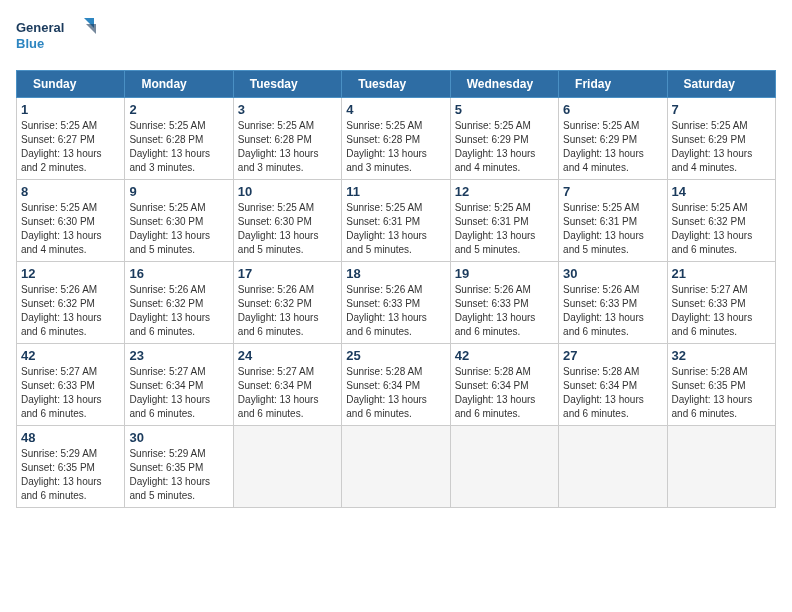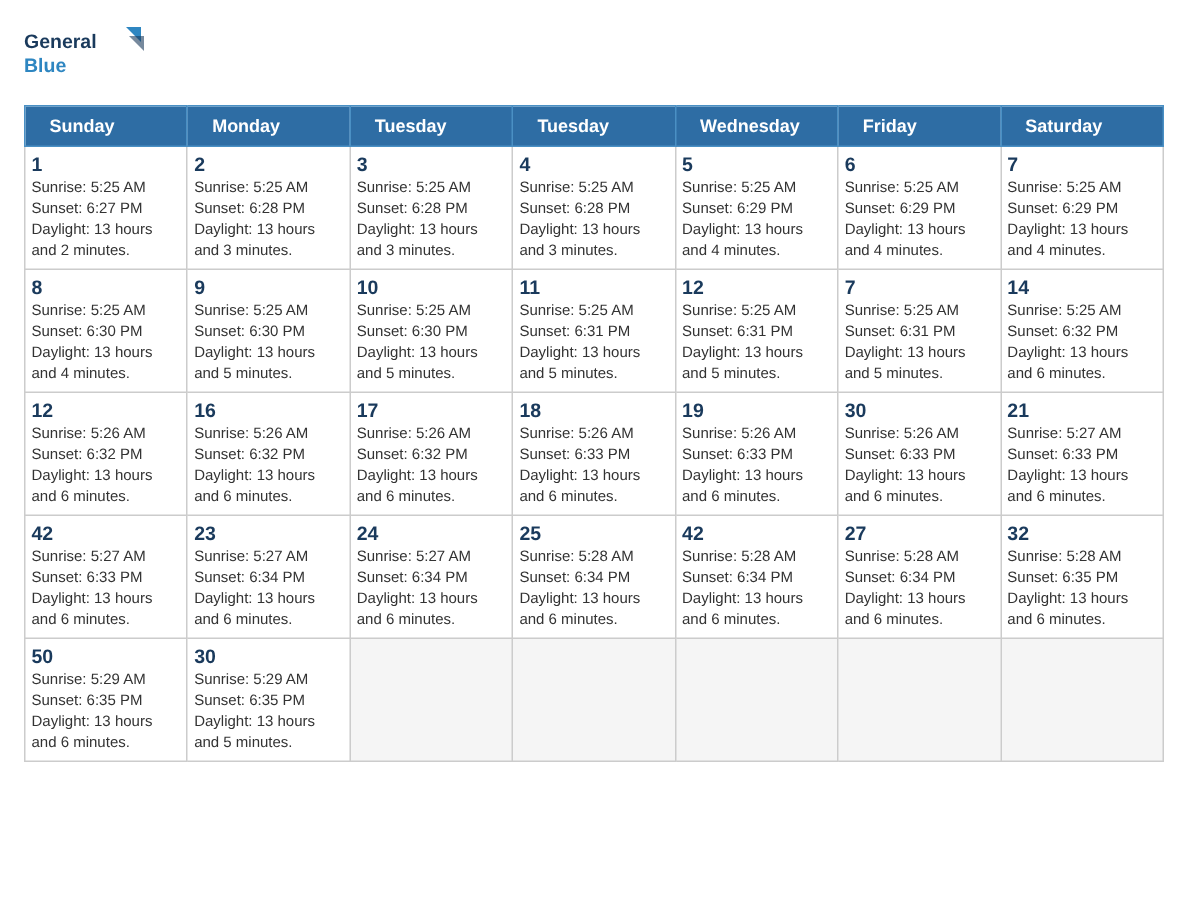--- a/index.html
+++ b/index.html
@@ -328,21 +328,21 @@
         <div class="day-number">32</div>
         <div class="day-info">
           Sunrise: 5:28 AM<br>
           Sunset: 6:35 PM<br>
           Daylight: 13 hours and 6 minutes.
         </div>
       </td>
       </tr>
       <tr>
         <td>
-        <div class="day-number">50</div>
+        <div class="day-number">48</div>
         <div class="day-info">
           Sunrise: 5:29 AM<br>
           Sunset: 6:35 PM<br>
           Daylight: 13 hours and 6 minutes.
         </div>
       </td>
         <td>
         <div class="day-number">30</div>
         <div class="day-info">
           Sunrise: 5:29 AM<br>

